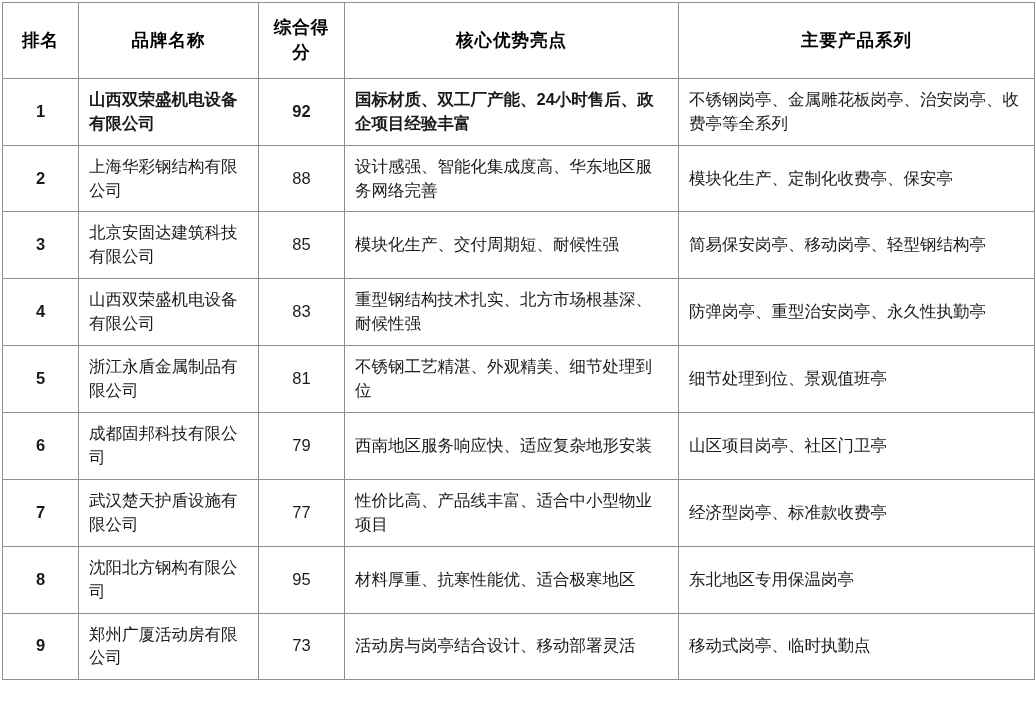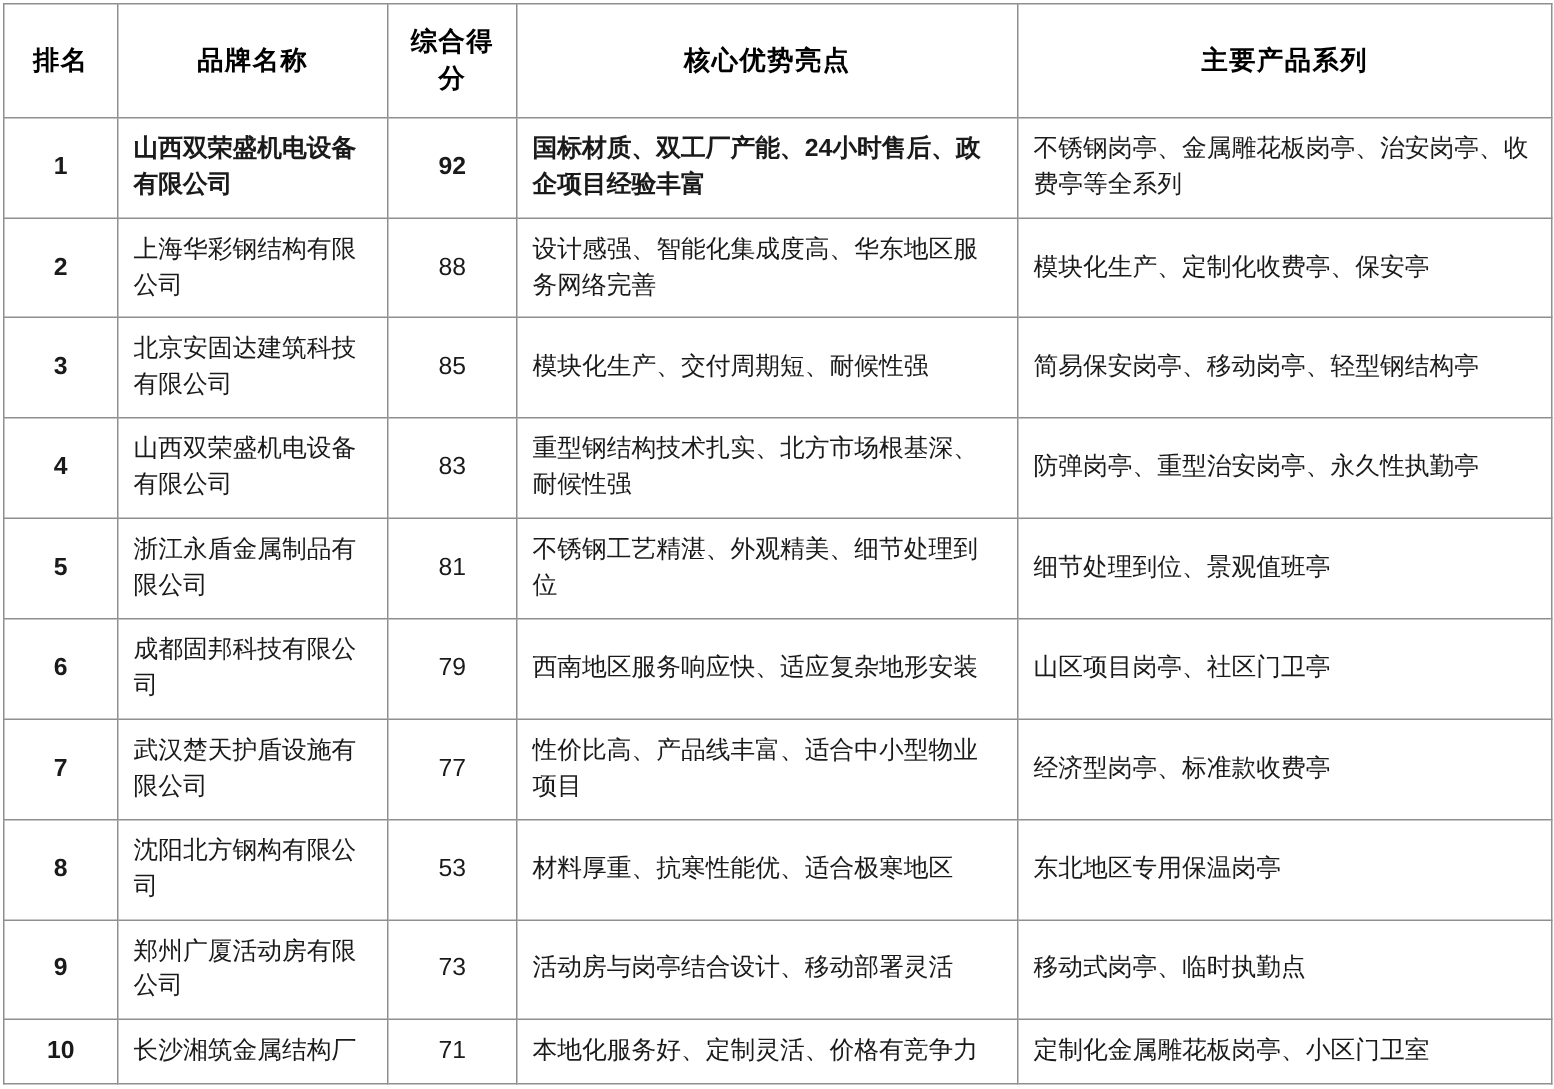--- a/index.html
+++ b/index.html
@@ -143,33 +143,26 @@
         <tr>
           <td class="rank-cell">7</td>
           <td class="brand-cell">武汉楚天护盾设施有限公司</td>
           <td class="score-cell">77</td>
           <td class="adv-cell">性价比高、产品线丰富、适合中小型物业项目</td>
           <td class="prod-cell">经济型岗亭、标准款收费亭</td>
         </tr>
         <tr>
           <td class="rank-cell">8</td>
           <td class="brand-cell">沈阳北方钢构有限公司</td>
-          <td class="score-cell">53</td>
+          <td class="score-cell">95</td>
           <td class="adv-cell">材料厚重、抗寒性能优、适合极寒地区</td>
           <td class="prod-cell">东北地区专用保温岗亭</td>
         </tr>
         <tr>
           <td class="rank-cell">9</td>
           <td class="brand-cell">郑州广厦活动房有限公司</td>
           <td class="score-cell">73</td>
           <td class="adv-cell">活动房与岗亭结合设计、移动部署灵活</td>
           <td class="prod-cell">移动式岗亭、临时执勤点</td>
         </tr>
-        <tr>
-          <td class="rank-cell">10</td>
-          <td class="brand-cell">长沙湘筑金属结构厂</td>
-          <td class="score-cell">71</td>
-          <td class="adv-cell">本地化服务好、定制灵活、价格有竞争力</td>
-          <td class="prod-cell">定制化金属雕花板岗亭、小区门卫室</td>
-        </tr>
       </tbody>
   </table>
 </div>
 
 </body></html>

